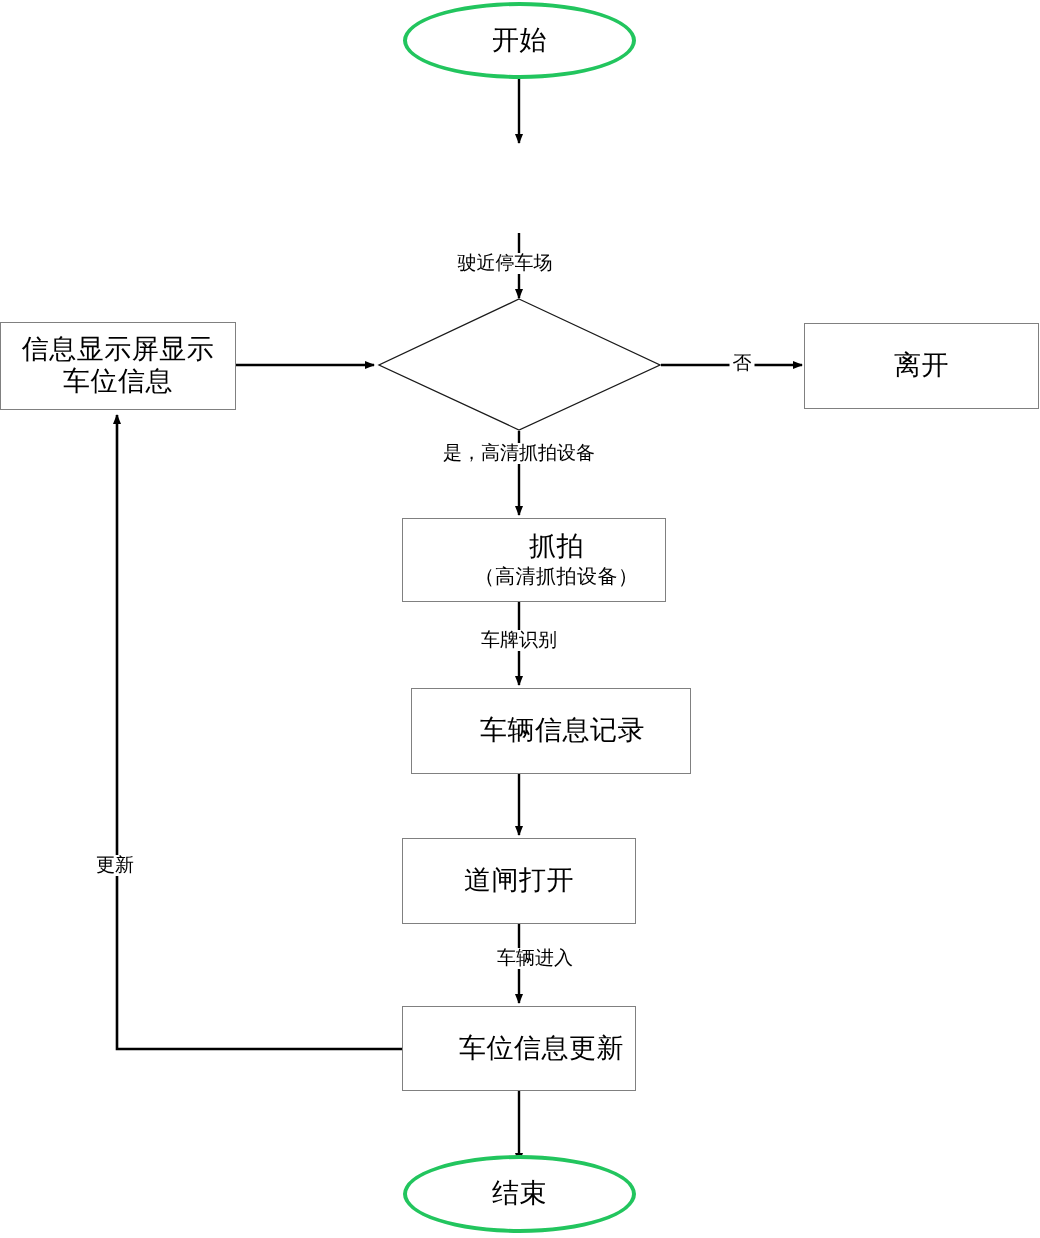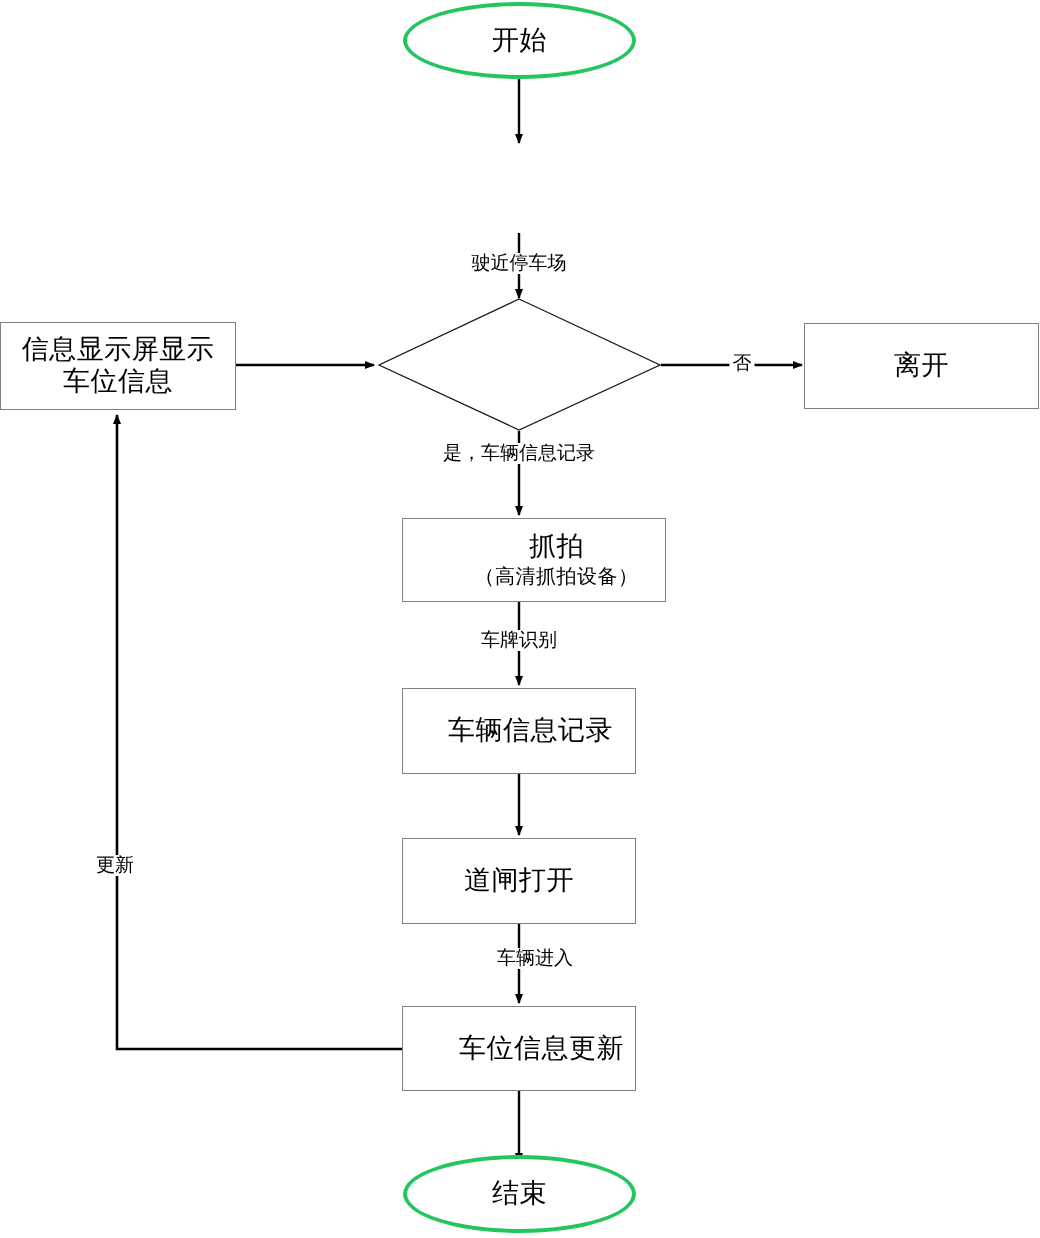--- a/index.html
+++ b/index.html
@@ -109,44 +109,44 @@
     <line x1="236" y1="365" x2="374" y2="365" stroke="#000000" stroke-width="2.6" marker-end="url(#arrowhead)"></line>
 
     <polygon points="519,299 660,365 519,430 379,365" fill="#ffffff" stroke="#1a1a1a" stroke-width="1.3"></polygon>
   </svg>
 
   <div class="node terminator" style="left:403px; top:2px; width:233px; height:77px;">
     <span class="title">开始</span>
   </div>
 
 
-  <div class="edge-label centered" style="left:519px; top:253px;">驶近停车场</div>
+  <div class="edge-label centered" style="left:505px; top:253px;">驶近停车场</div>
 
 
   <div class="node process" style="left:0px; top:322px; width:236px; height:88px;">
     <span class="title">信息显示屏显示</span>
     <span class="title">车位信息</span>
   </div>
 
   <div class="edge-label centered" style="left:742px; top:353px;">否</div>
 
   <div class="node process" style="left:804px; top:323px; width:235px; height:86px;">
     <span class="title">离开</span>
   </div>
 
-  <div class="edge-label centered" style="left:519px; top:443px;">是，车辆信息记录</div>
+  <div class="edge-label centered" style="left:519px; top:443px;">是，高清抓拍设备</div>
 
   <div class="node process" style="left:402px; top:518px; width:264px; height:84px;padding-left:45px;">
     <span class="title">抓拍</span>
     <span class="subtitle">（高清抓拍设备）</span>
   </div>
 
   <div class="edge-label centered" style="left:519px; top:630px;">车牌识别</div>
 
-  <div class="node process" style="left:402px; top:688px; width:234px; height:86px;padding-left:23px;">
+  <div class="node process" style="left:411px; top:688px; width:280px; height:86px;padding-left:23px;">
     <span class="title">车辆信息记录</span>
   </div>
 
   <div class="node process" style="left:402px; top:838px; width:234px; height:86px;">
     <span class="title">道闸打开</span>
   </div>
 
   <div class="edge-label" style="left:93px; top:855px;">更新</div>
 
   <div class="edge-label centered" style="left:519px; top:948px;margin-left:16px;">车辆进入</div>

